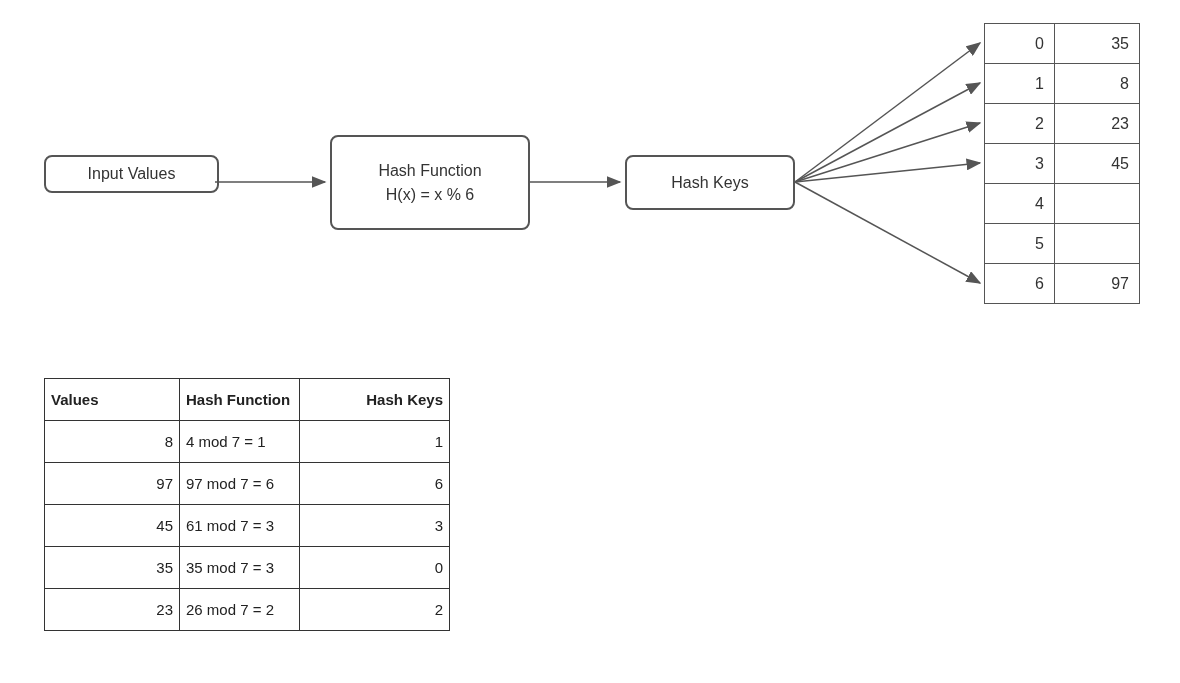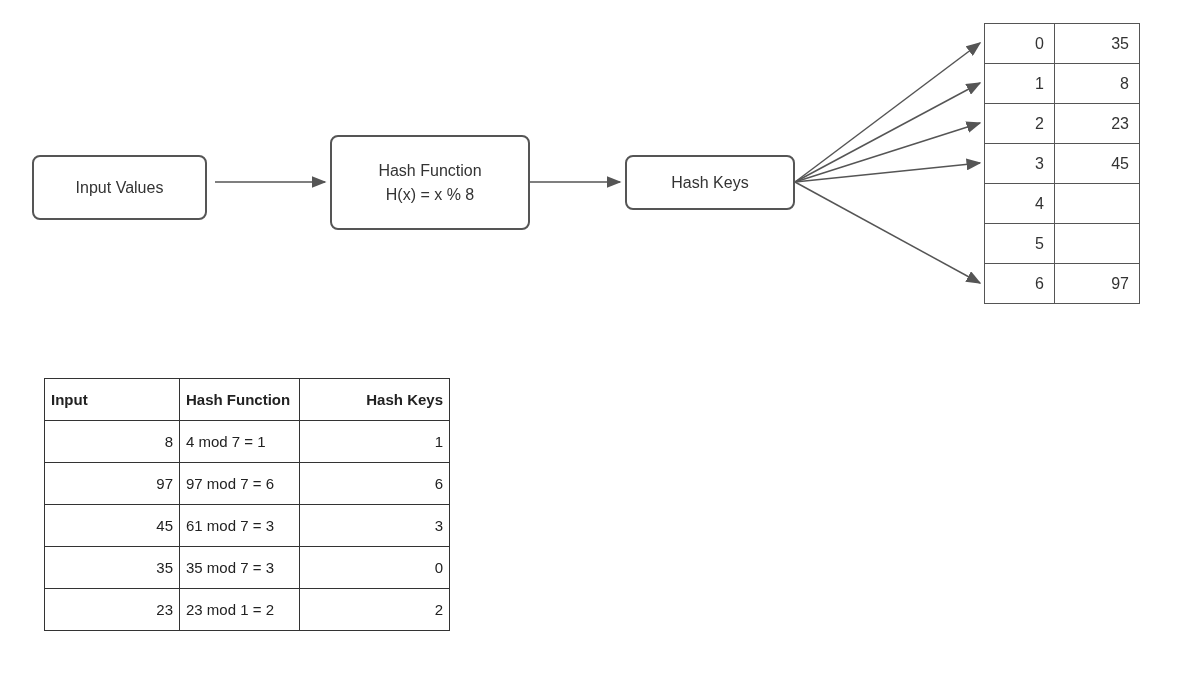--- a/index.html
+++ b/index.html
@@ -20,24 +20,24 @@
       border-radius: 8px;
       display: flex;
       flex-direction: column;
       align-items: center;
       justify-content: center;
       font-size: 16px;
       color: #333;
       background: #fff;
     }
     .box-input {
-      left: 32px;
+      left: 44px;
       top: 155px;
       width: 175px;
-      height: 65px;
+      height: 38px;
       text-align: center;
     }
     .box-hashfn {
       left: 330px;
       top: 135px;
       width: 200px;
       height: 95px;
       line-height: 1.5;
     }
     .box-hashkeys {
@@ -111,21 +111,21 @@
   </style>
 </head>
 <body>
 
 <div class="flow-box box-input">
   <span>Input Values</span>
 </div>
 
 <div class="flow-box box-hashfn">
   <span>Hash Function</span>
-  <span>H(x) = x % 8</span>
+  <span>H(x) = x % 6</span>
 </div>
 
 <div class="flow-box box-hashkeys">
   <span>Hash Keys</span>
 </div>
 
 <table class="hash-table">
   <tbody>
     <tr>
       <td class="index">0</td>
@@ -154,21 +154,21 @@
     <tr>
       <td class="index">6</td>
       <td>97</td>
     </tr>
   </tbody>
 </table>
 
 <table class="calc-table">
   <thead>
     <tr>
-      <th>Input</th>
+      <th>Values</th>
       <th>Hash Function</th>
       <th>Hash Keys</th>
     </tr>
   </thead>
   <tbody>
     <tr>
       <td>8</td>
       <td>4 mod 7 = 1</td>
       <td>1</td>
     </tr>
@@ -182,21 +182,21 @@
       <td>61 mod 7 = 3</td>
       <td>3</td>
     </tr>
     <tr>
       <td>35</td>
       <td>35 mod 7 = 3</td>
       <td>0</td>
     </tr>
     <tr>
       <td>23</td>
-      <td>23 mod 1 = 2</td>
+      <td>26 mod 7 = 2</td>
       <td>2</td>
     </tr>
   </tbody>
 </table>
 
 <svg class="arrows">
   <defs>
     <marker id="arrowhead" markerWidth="10" markerHeight="8" refX="9" refY="4" orient="auto">
       <polygon points="0 0, 10 4, 0 8" fill="#555"></polygon>
     </marker>

